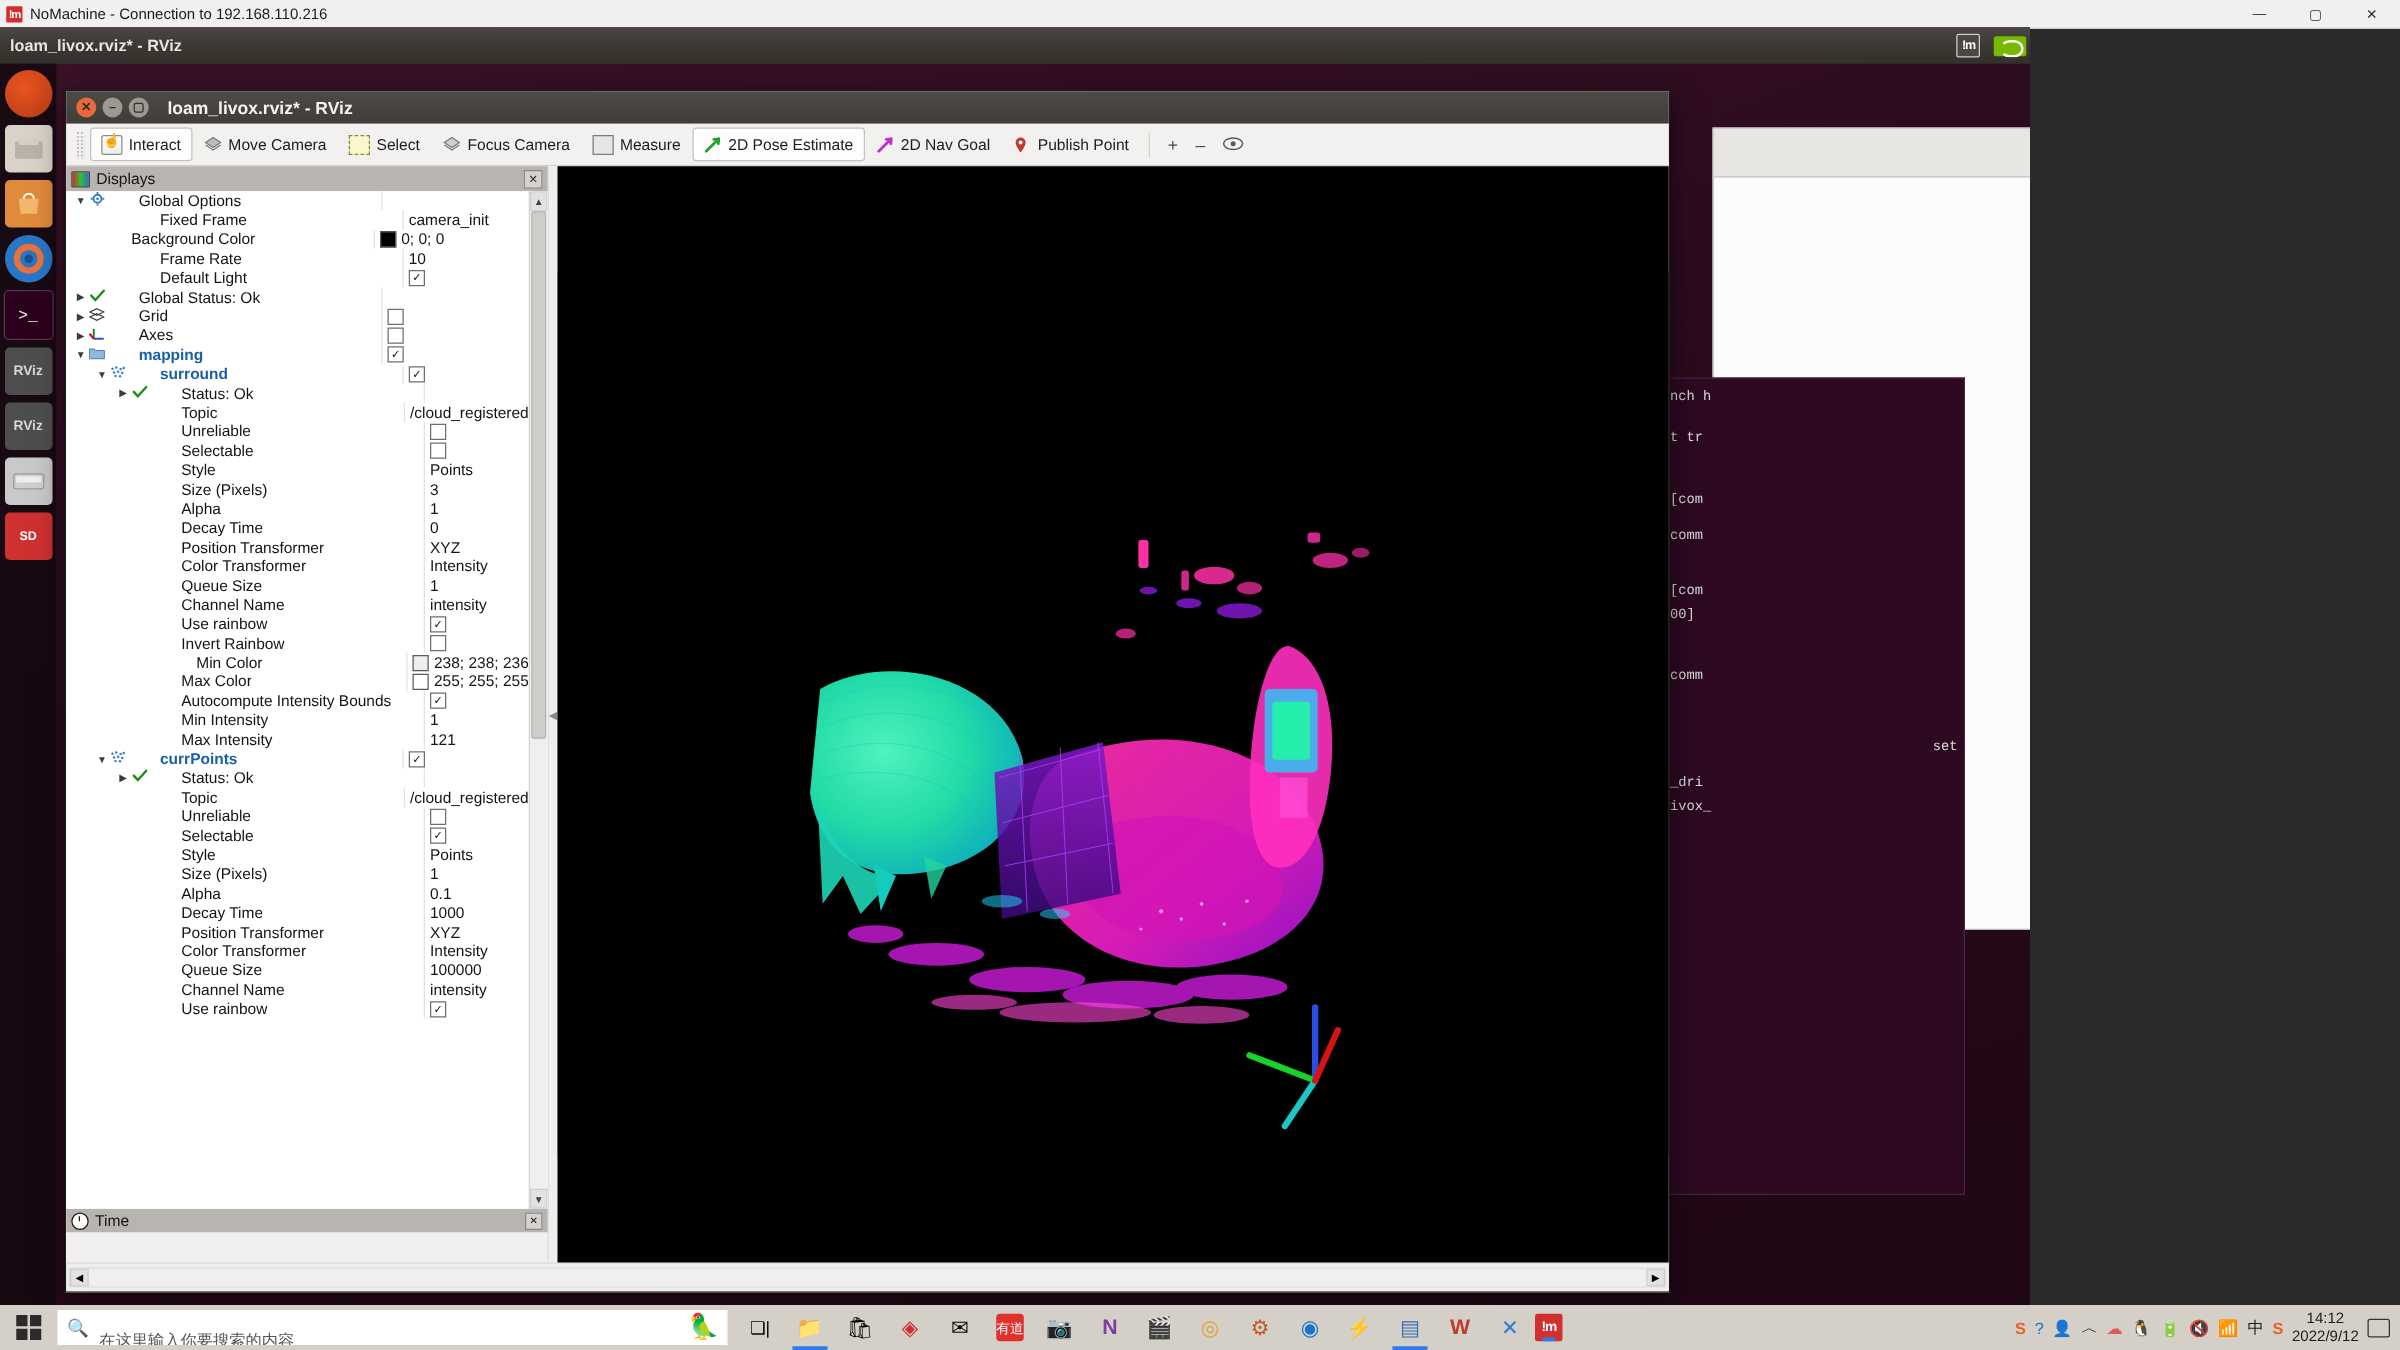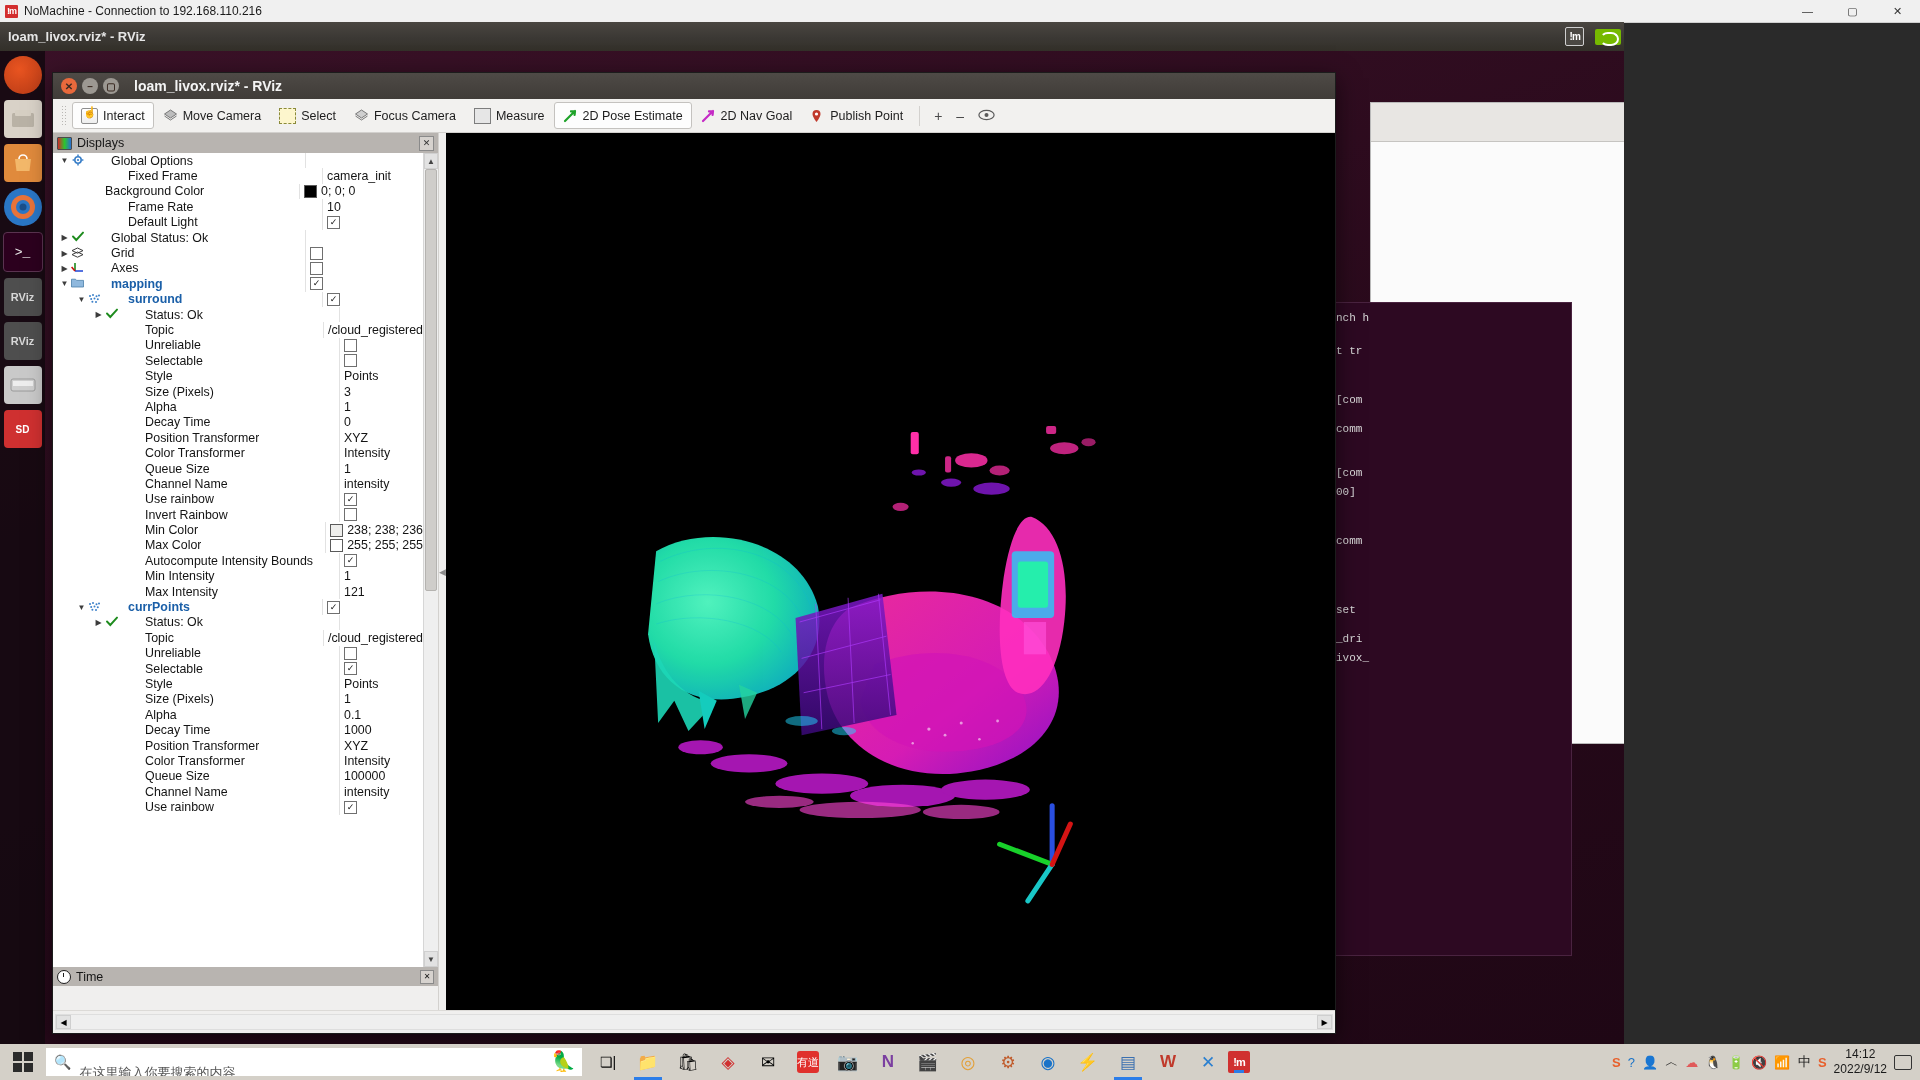--- a/index.html
+++ b/index.html
@@ -348,21 +348,21 @@
     </div>
 
     <div class="term-win">
       <div class="ln">nch h</div>
       <div class="ln" style="margin-top:14px;">t tr</div>
       <div class="ln" style="margin-top:30px;">[com</div>
       <div class="ln" style="margin-top:10px;">comm</div>
       <div class="ln" style="margin-top:25px;">[com</div>
       <div class="ln">00]</div>
       <div class="ln" style="margin-top:30px;">comm</div>
-      <div class="ln" style="margin-top:50px;">set</div>
+      <div class="ln" style="margin-top:38px;text-align:right;">set</div>
       <div class="ln" style="margin-top:10px;">_dri</div>
       <div class="ln">ivox_</div>
     </div>
 
     <div class="rviz">
 
       <div class="rviz-title">
         <div class="wbtn c">✕</div>
         <div class="wbtn m">–</div>
         <div class="wbtn x">▢</div>
@@ -711,21 +711,21 @@
                   <div class="namecol" style="padding-left: 40px;">
                     <span class="arrow none">▶</span>
                     <span class="ticon"></span>
                     <span class="tlabel">Invert Rainbow</span>
                   </div>
                   <div class="valcol">
                     <span class="chk"></span>
                   </div>
                 </div>
                 <div class="trow">
-                  <div class="namecol" style="padding-left: 40px;">
+                  <div class="namecol" style="padding-left: 52px;">
                     <span class="arrow none">▶</span>
                     <span class="ticon"></span>
                     <span class="tlabel">Min Color</span>
                   </div>
                   <div class="valcol">
                     <span class="swatch" style="background: rgb(238, 238, 236);"></span>
                     <span>238; 238; 236</span>
                   </div>
                 </div>
                 <div class="trow">

